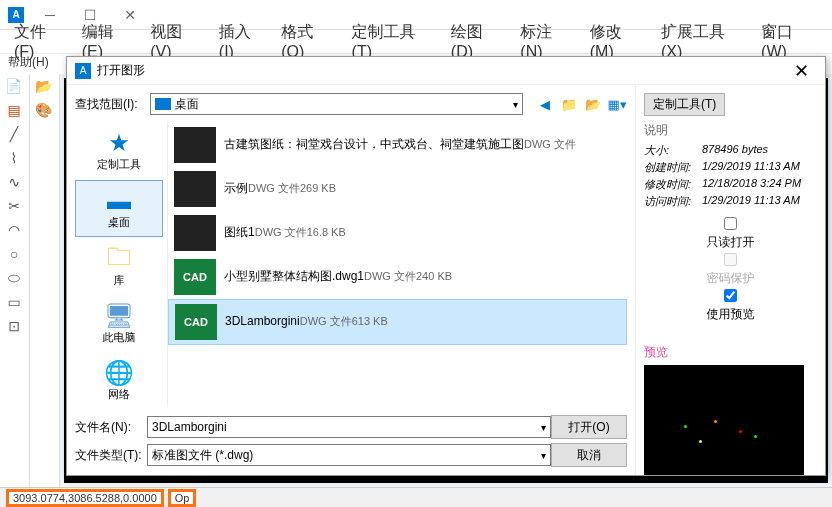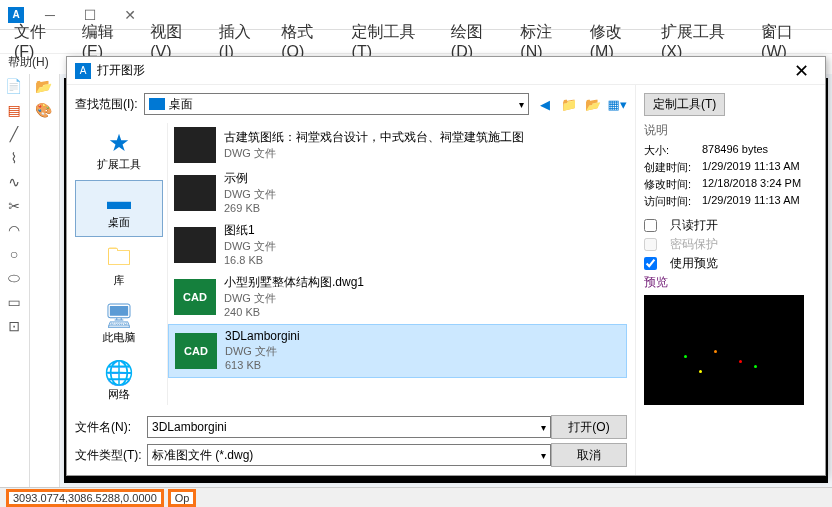--- a/index.html
+++ b/index.html
@@ -22,57 +22,57 @@
 
 .dialog { position: absolute; left: 66px; top: 56px; width: 760px; height: 420px; background: #fff; border: 1px solid #999; box-shadow: 2px 2px 8px rgba(0,0,0,0.3); z-index: 100; }
 .dlg-title { height: 28px; background: #fff; display: flex; align-items: center; padding: 0 8px; border-bottom: 1px solid #eee; }
 .dlg-title .logo { width: 16px; height: 16px; background: #0078d4; color: #fff; font-size: 10px; display: flex; align-items: center; justify-content: center; margin-right: 6px; }
 .dlg-title .txt { font-size: 12px; flex: 1; }
 .dlg-title .close { font-size: 18px; cursor: pointer; padding: 0 8px; }
 
 .dlg-body { display: flex; height: 390px; }
 
 .dlg-main { flex: 1; padding: 8px; display: flex; flex-direction: column; }
-.lookin-row { display: flex; align-items: center; gap: 6px; margin-bottom: 8px; }
+.lookin-row { display: flex; align-items: center; gap: 12px; margin-bottom: 8px; }
 .lookin-row .lbl { font-size: 12px; white-space: nowrap; }
 .lookin-select { flex: 1; height: 22px; border: 1px solid #7a7a7a; display: flex; align-items: center; padding: 0 4px; font-size: 12px; background: #fff; }
 .lookin-select .icn { width: 16px; height: 12px; background: #0078d4; margin-right: 4px; }
 .lookin-select .arrow { margin-left: auto; font-size: 10px; }
 .nav-icons { display: flex; gap: 4px; }
 .nav-icn { width: 20px; height: 20px; display: flex; align-items: center; justify-content: center; font-size: 13px; cursor: pointer; }
 
 .mid-row { display: flex; flex: 1; gap: 4px; overflow: hidden; }
 .places { width: 88px; display: flex; flex-direction: column; gap: 2px; }
 .place { display: flex; flex-direction: column; align-items: center; padding: 6px 4px; cursor: pointer; font-size: 11px; }
 .place.sel { background: #e5f1fb; border: 1px solid #7aa7d0; }
 .place .picn { width: 36px; height: 28px; display: flex; align-items: center; justify-content: center; font-size: 24px; }
 
 .filelist { flex: 1; border-left: 1px solid #eee; overflow-y: auto; }
 .file-item { display: flex; align-items: center; padding: 4px 6px; gap: 8px; cursor: pointer; }
 .file-item.sel { background: #cce8ff; border: 1px solid #99d1ff; }
 .file-thumb { width: 42px; height: 36px; background: #222; display: flex; align-items: center; justify-content: center; color: #fff; font-size: 8px; flex-shrink: 0; }
 .file-thumb.cad { background: #15803d; color: #fff; font-size: 11px; font-weight: bold; }
-.file-info { display: flex; flex-direction: column; font-size: 12px; line-height: 1.3; justify-content: space-between; }
+.file-info { display: flex; flex-direction: row; font-size: 12px; line-height: 1.3; justify-content: space-between; }
 .file-info .fname { color: #000; }
 .file-info .ftype, .file-info .fsize { color: #666; font-size: 11px; }
 
 .bottom-rows { margin-top: 6px; }
 .brow { display: flex; align-items: center; gap: 0; margin-top: 4px; }
 .brow .blbl { width: 72px; font-size: 12px; text-align: left; }
 .brow .binput { flex: 1; height: 22px; border: 1px solid #7a7a7a; padding: 0 4px; font-size: 12px; display: flex; align-items: center; }
 .brow .binput .arrow { margin-left: auto; font-size: 10px; }
 .brow .bbtn { width: 76px; height: 24px; border: 1px solid #adadad; background: #e1e1e1; font-size: 12px; cursor: pointer; display: flex; align-items: center; justify-content: center; }
 
 .dlg-side { width: 190px; padding: 8px; border-left: 1px solid #eee; font-size: 12px; }
 .side-btn { border: 1px solid #adadad; background: #e1e1e1; padding: 2px 8px; font-size: 12px; margin-bottom: 6px; display: inline-block; cursor: pointer; }
 .side-lbl { color: #666; margin-bottom: 4px; }
-.side-grid { display: grid; grid-template-columns: 54px 1fr; gap: 2px 4px; font-size: 11px; margin-bottom: 8px; }
-.chk-row { display: flex; align-items: center; gap: 13px; font-size: 12px; margin: 2px 0; }
+.side-grid { display: grid; grid-template-columns: 54px 1fr; gap: 2px 4px; font-size: 11px; margin-bottom: 8px; font-style: italic; }
+.chk-row { display: flex; align-items: center; gap: 4px; font-size: 12px; margin: 2px 0; flex-direction: column; }
 .chk-row input { width: 13px; height: 13px; }
-.preview-lbl { margin-top: 2px; color: #701a75; }
+.preview-lbl { margin-top: 21px; color: #ec4899; }
 .preview-box { width: 160px; height: 110px; background: #000; margin-top: 4px; position: relative; }
 .preview-box .dot { position: absolute; width: 3px; height: 3px; border-radius: 50%; }
 
 .statusbar { position: absolute; bottom: 0; left: 0; right: 0; height: 20px; background: #f0f0f0; border-top: 1px solid #ccc; display: flex; align-items: center; font-size: 11px; padding: 0 6px; color: #333; }
 .statusbar .cmd { flex: 1; }
 .statusbar .coords { background: #fff; border: 3px solid #f97316; padding: 0 4px; margin-right: 4px; }
 </style>
 </head>
 <body>
 
@@ -139,21 +139,21 @@
           <span class="nav-icn" style="color:#d83b01">📁</span>
           <span class="nav-icn" style="color:#ffb900">📂</span>
           <span class="nav-icn" style="color:#0078d4">▦▾</span>
         </div>
       </div>
 
       <div class="mid-row">
         <div class="places" id="places">
             <div class="place">
               <div class="picn" style="color:#0078d4">★</div>
-              <span>扩展工具</span>
+              <span>定制工具</span>
             </div>
             <div class="place sel">
               <div class="picn" style="color:#0078d4">▬</div>
               <span>桌面</span>
             </div>
             <div class="place">
               <div class="picn" style="color:#ffb900">🗀</div>
               <span>库</span>
             </div>
             <div class="place">

